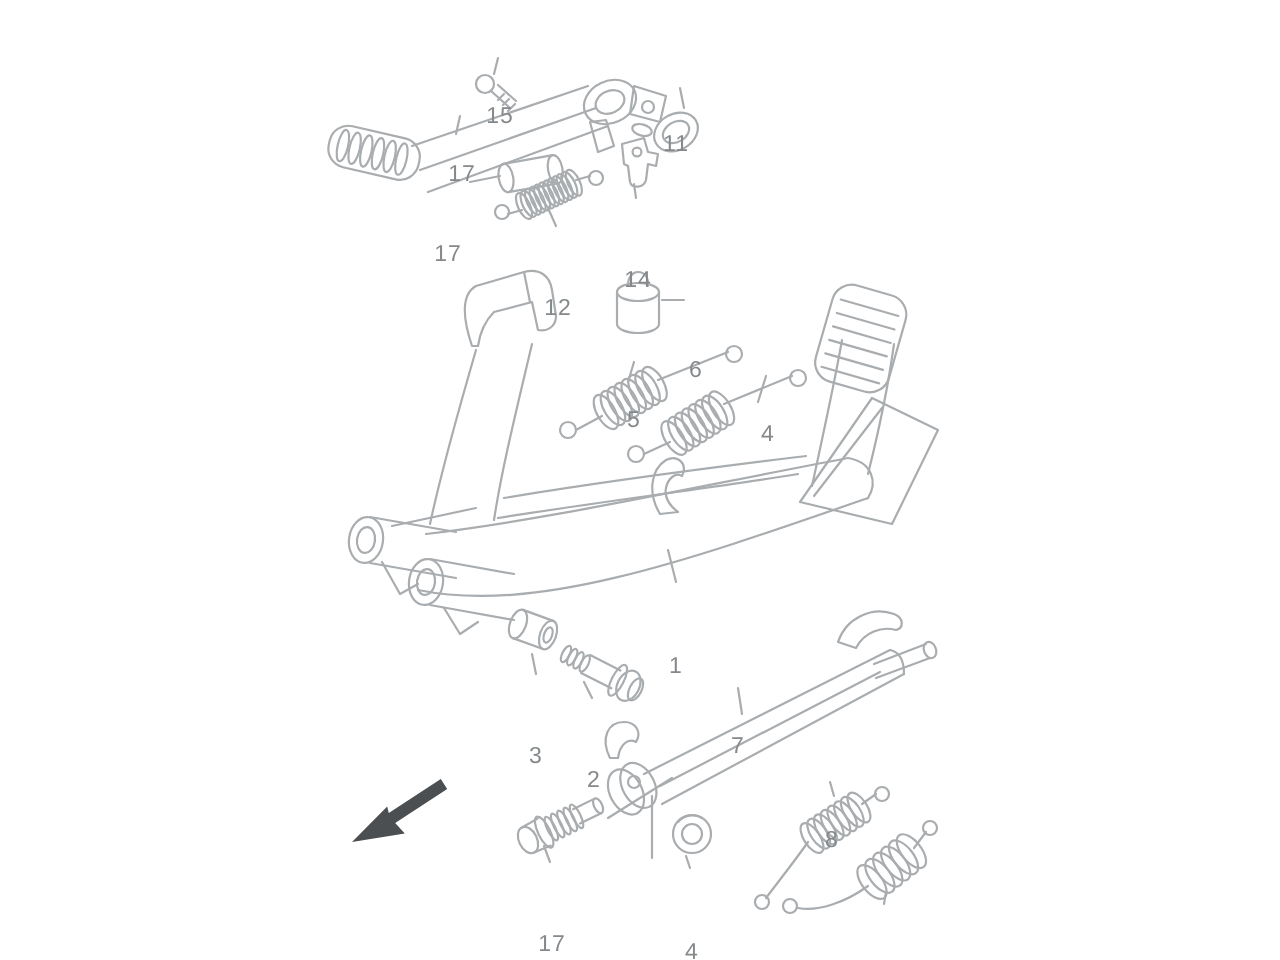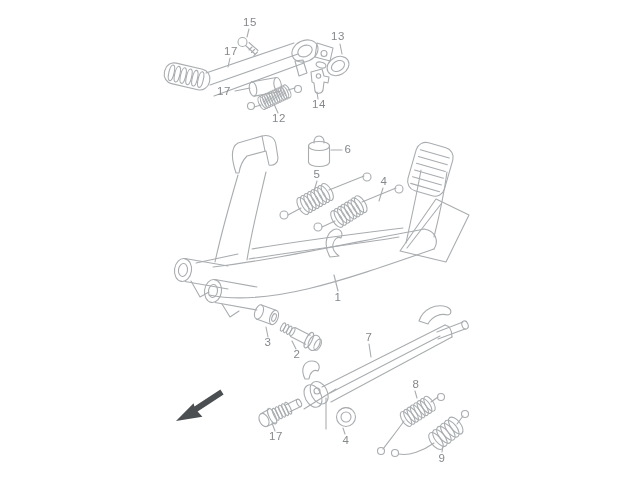--- a/index.html
+++ b/index.html
@@ -12,21 +12,21 @@
   .canvas{
     position:relative;width:640px;height:480px;background:var(--background);
     font-family:"Liberation Sans",sans-serif;overflow:hidden;
   }
   .diagram-svg{position:absolute;left:0;top:0;}
   .draw{stroke:var(--line);fill:none;stroke-width:1.1;stroke-linecap:round;stroke-linejoin:round;}
   .arrow-fill{fill:var(--arrow);stroke:none;}
   .callout{
     position:absolute;transform:translate(-50%,-50%);
     font-size:11.5px;line-height:1;color:var(--label);letter-spacing:.5px;
-    user-select:none;white-space:nowrap;
+    user-select:none;white-space:nowrap;margin-top:36px;
   }
 </style>
 </head>
 <body>
 
 <div class="canvas">
 
   <svg class="diagram-svg" width="640" height="480" viewBox="0 0 640 480">
 
     <g class="draw">
@@ -302,18 +302,18 @@
   <span class="callout" style="left:268px;top:343px">3</span>
   <span class="callout" style="left:384px;top:182px">4</span>
   <span class="callout" style="left:317px;top:175px">5</span>
   <span class="callout" style="left:348px;top:150px">6</span>
   <span class="callout" style="left:369px;top:338px">7</span>
   <span class="callout" style="left:416px;top:385px">8</span>
   <span class="callout" style="left:442px;top:459px">9</span>
   <span class="callout" style="left:276px;top:437px">17</span>
   <span class="callout" style="left:346px;top:441px">4</span>
   <span class="callout" style="left:231px;top:52px">17</span>
-  <span class="callout" style="left:338px;top:37px">13</span>
+  <span class="callout" style="left:338px;top:37px">11</span>
   <span class="callout" style="left:319px;top:105px">14</span>
   <span class="callout" style="left:250px;top:23px">15</span>
   <span class="callout" style="left:279px;top:119px">12</span>
   <span class="callout" style="left:224px;top:92px">17</span>
 </div>
 
 </body></html>

